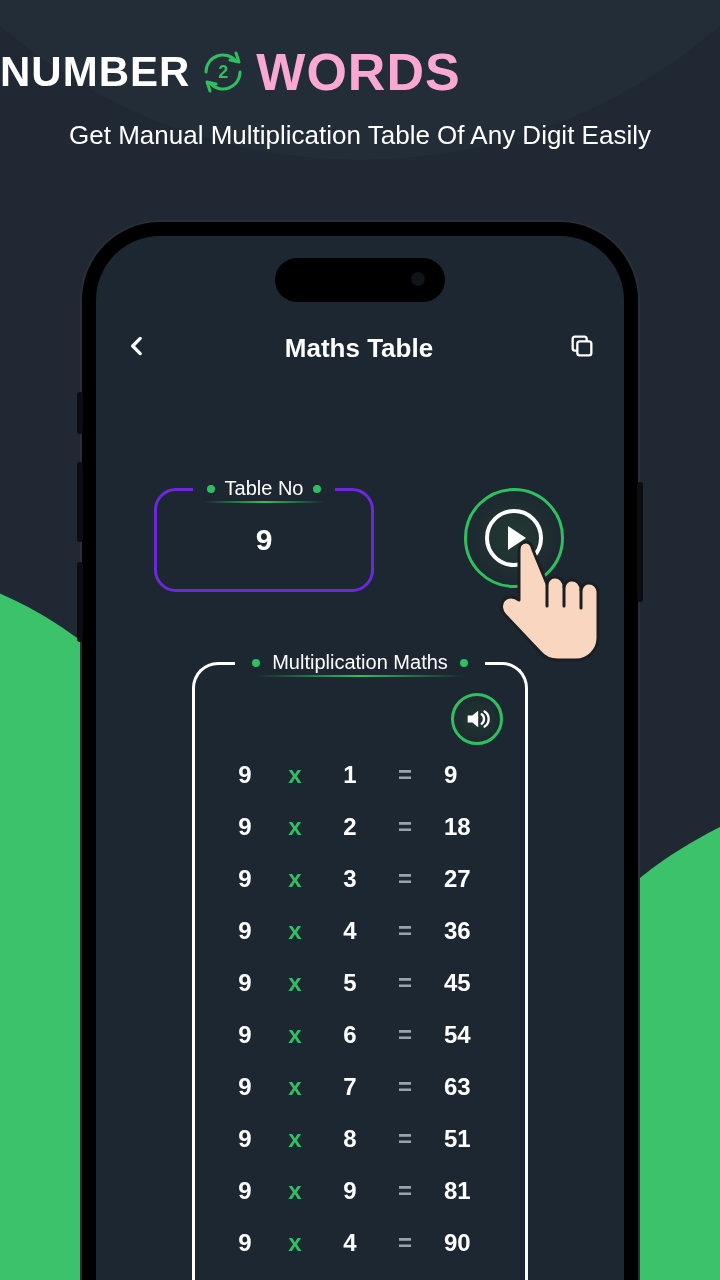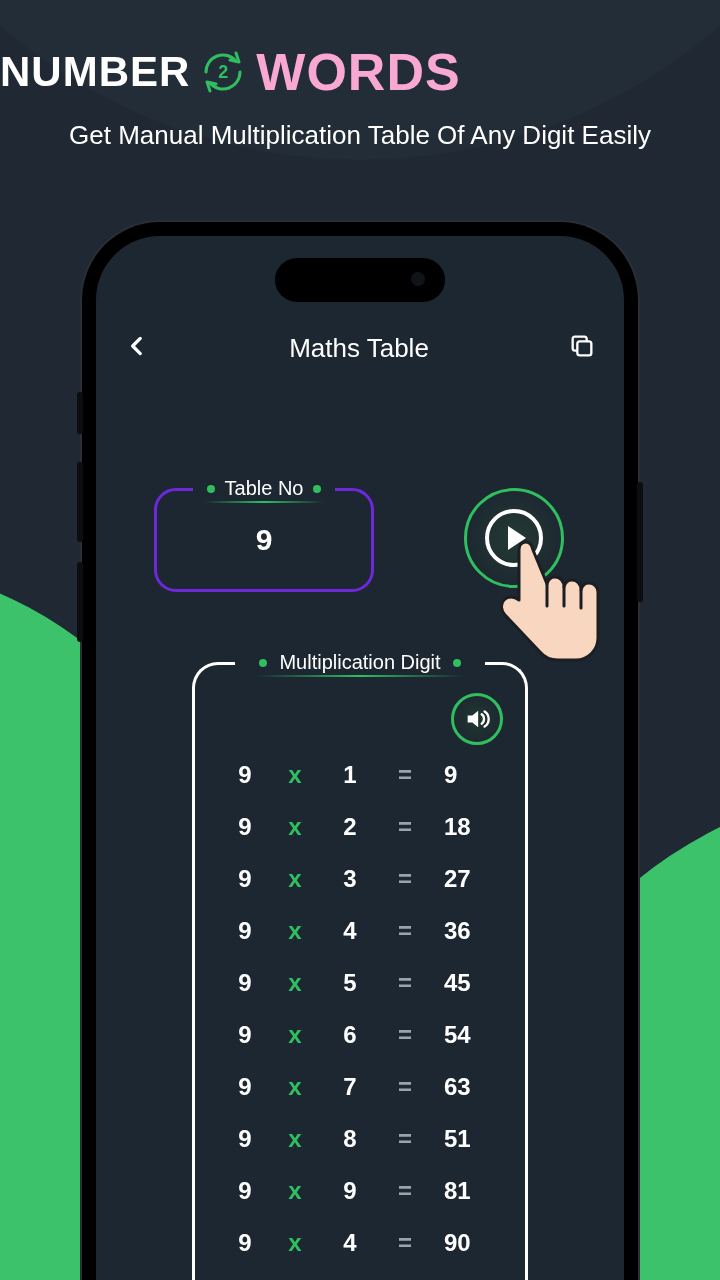--- a/index.html
+++ b/index.html
@@ -90,21 +90,21 @@
   .side-r1 { right:-5px; top:260px; width:6px; height:120px; }
 
   
   .app-bar {
     position: absolute; top: 82px; left: 0; right: 0;
     height: 60px;
     display: flex; align-items: center; justify-content: space-between;
     padding: 0 28px;
   }
   .back-icon svg, .copy-icon svg { stroke: #fff; }
-  .app-title { color:#fff; font-size:26px; font-weight:400; }
+  .app-title { color:#fff; font-size:26px; font-weight:700; }
 
   
   .table-no-wrap {
     position: absolute;
     top: 252px;
     left: 58px;
     width: 220px;
   }
   .legend-box {
     position: relative;
@@ -291,21 +291,21 @@
           <path d="M61 50 L61 72 M78 53 L78 72 M95 56 L95 74" stroke="#1b1f24" stroke-width="3" stroke-linecap="round"></path>
         </g>
       </svg>
     </div>
 
     <div class="mult-wrap">
       <div class="mult-box">
         <div class="legend-cut"></div>
         <div class="mult-legend">
           <span class="legend-dot"></span>
-          <span>Multiplication Digit</span>
+          <span>Multiplication Maths</span>
           <span class="legend-dot"></span>
         </div>
         <div class="mult-underline"></div>
 
         <div class="sound-btn">
           <svg width="28" height="28" viewBox="0 0 24 24">
             <path d="M4 9v6h4l5 4V5L8 9H4z" fill="#fff"></path>
             <path d="M16 8c1.5 1 2 2.5 2 4s-.5 3-2 4" stroke="#fff" stroke-width="2" fill="none" stroke-linecap="round"></path>
             <path d="M18.5 5.5C21 7 22 9.5 22 12s-1 5-3.5 6.5" stroke="#fff" stroke-width="2" fill="none" stroke-linecap="round"></path>
           </svg>

